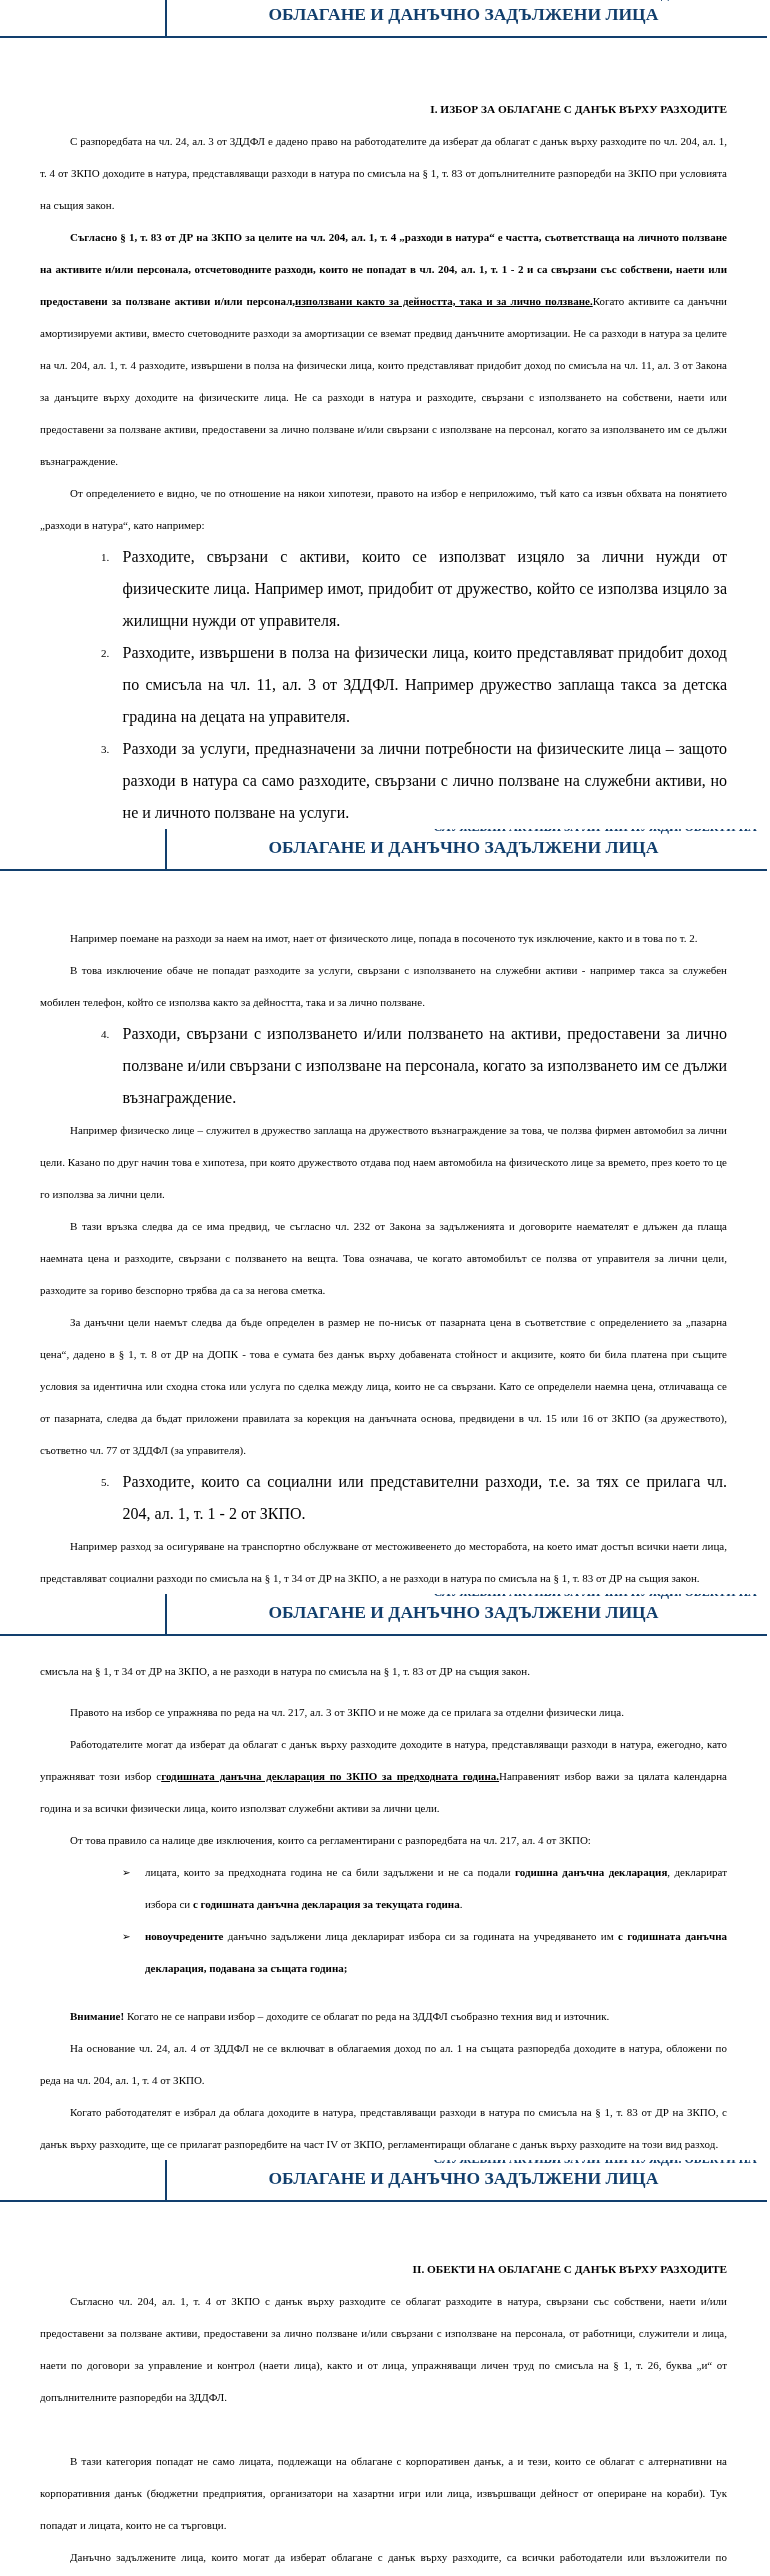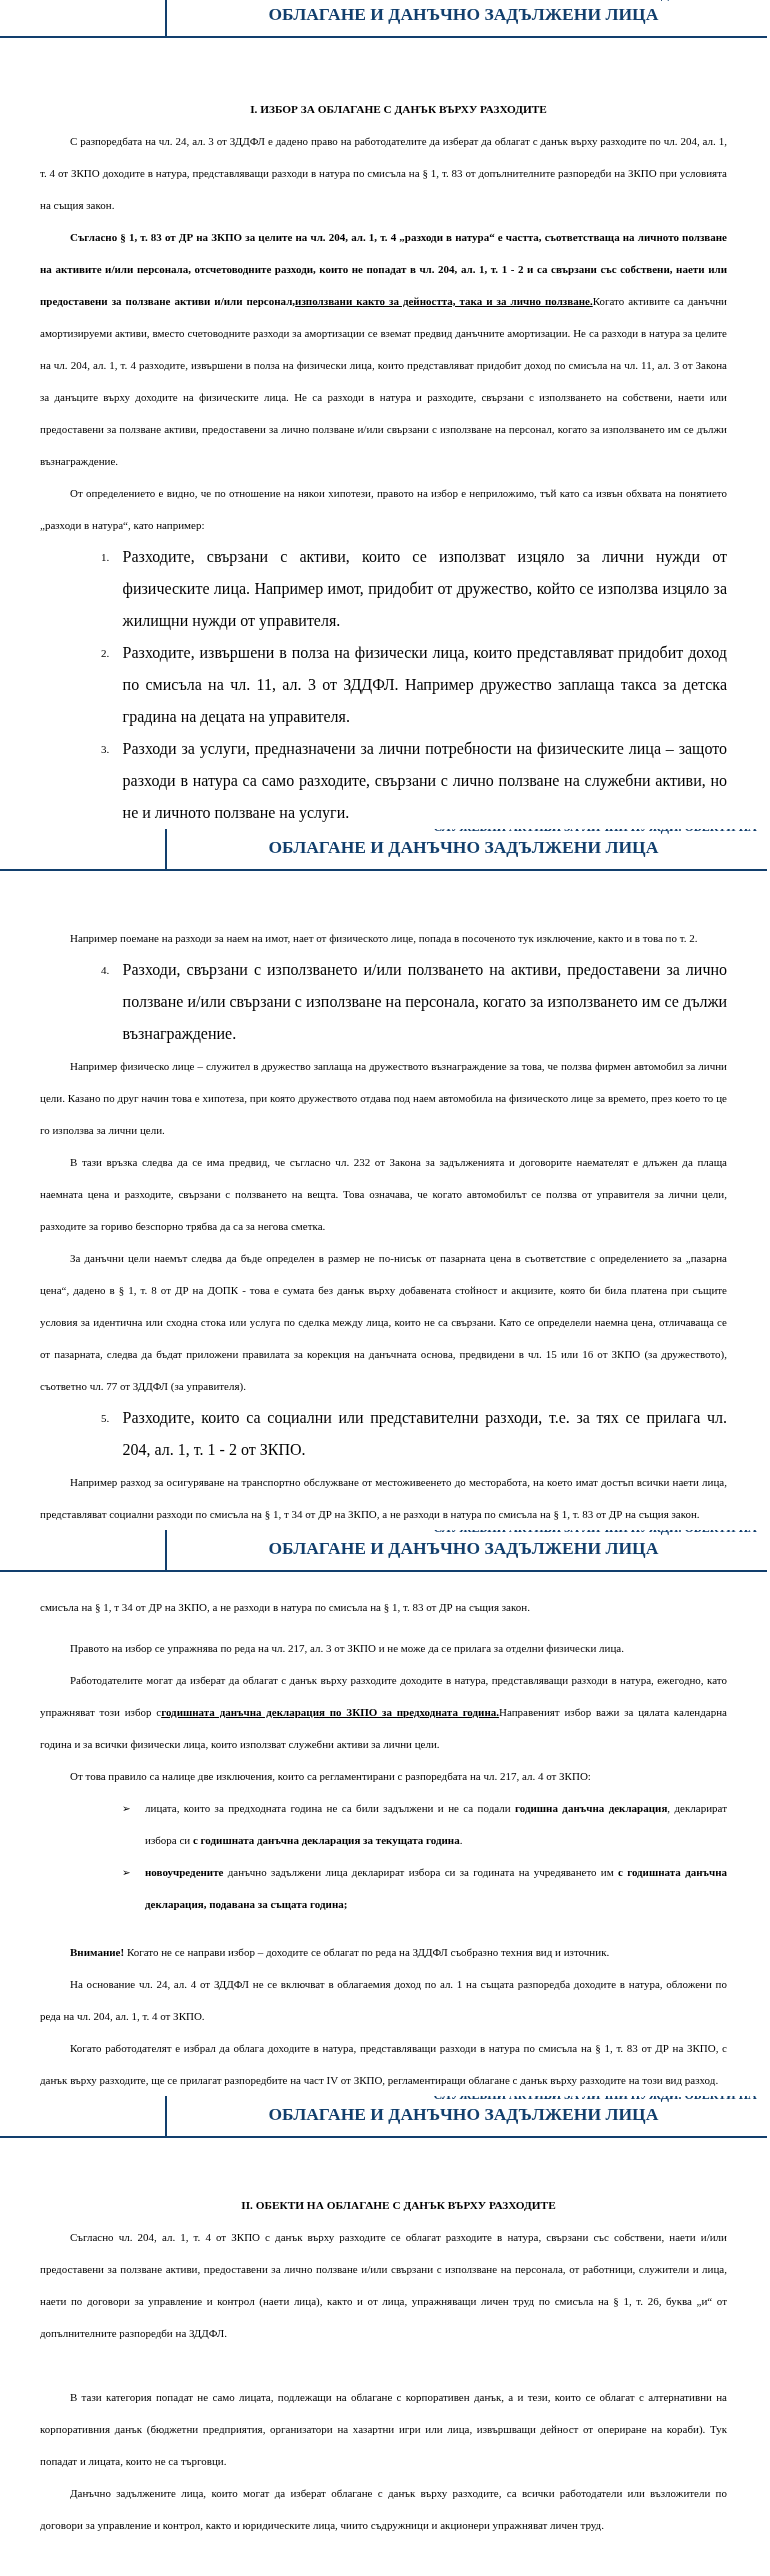--- a/index.html
+++ b/index.html
@@ -87,21 +87,21 @@
     line-height: 32px;
     text-indent: 30px;
   }
   p.para.noindent { text-indent: 0; }
   h2.section {
     margin: 0;
     font-size: 11.3px;
     font-weight: bold;
     line-height: 32px;
     text-indent: 30px;
-    text-align: center;
+    text-align: right;
   }
   .spacer-xs { height: 9.3px; }
   .spacer-s  { height: 16.5px; }
   .spacer-m  { height: 32px; }
   .spacer-l  { height: 49px; }
 
   b, strong { font-weight: bold; }
   u { text-decoration: underline; }
 
   
@@ -193,20 +193,21 @@
       <div class="hdr-line2">ОБЛАГАНЕ И ДАНЪЧНО ЗАДЪЛЖЕНИ ЛИЦА</div>
       <div class="hdr-hrule"></div>
     </div>
   </div>
 
   <div class="content">
 
     <div class="spacer-l"></div>
 
     <p class="para">Например поемане на разходи за наем на имот, нает от физическото лице, попада в посоченото тук изключение, както и в това по т. 2.</p>
+    <p class="para">В това изключение обаче не попадат разходите за услуги, свързани с използването на служебни активи - например такса за служебен мобилен телефон, който се използва както за дейността, така и за лично ползване.</p>
 
     <ol class="numlist" start="4" style="counter-reset: nl 3;">
       <li>Разходи, свързани с използването и/или ползването на активи, предоставени за лично ползване и/или свързани с използване на персонала, когато за използването им се дължи възнаграждение.</li>
     </ol>
 
     <p class="para">Например физическо лице – служител в дружество заплаща на дружеството възнаграждение за това, че ползва фирмен автомобил за лични цели. Казано по друг начин това е хипотеза, при която дружеството отдава под наем автомобила на физическото лице за времето, през което то це го използва за лични цели.</p>
     <p class="para">В тази връзка следва да се има предвид, че съгласно чл. 232 от Закона за задълженията и договорите наемателят е длъжен да плаща наемната цена и разходите, свързани с ползването на вещта. Това означава, че когато автомобилът се ползва от управителя за лични цели, разходите за гориво безспорно трябва да са за негова сметка.</p>
     <p class="para">За данъчни цели наемът следва да бъде определен в размер не по-нисък от пазарната цена в съответствие с определението за „пазарна цена“, дадено в § 1, т. 8 от ДР на ДОПК - това е сумата без данък върху добавената стойност и акцизите, която би била платена при същите условия за идентична или сходна стока или услуга по сделка между лица, които не са свързани. Като се определели наемна цена, отличаваща се от пазарната, следва да бъдат приложени правилата за корекция на данъчната основа, предвидени в чл. 15 или 16 от ЗКПО (за дружеството), съответно чл. 77 от ЗДДФЛ (за управителя).</p>
 
     <ol class="numlist" style="counter-reset: nl 4;">

